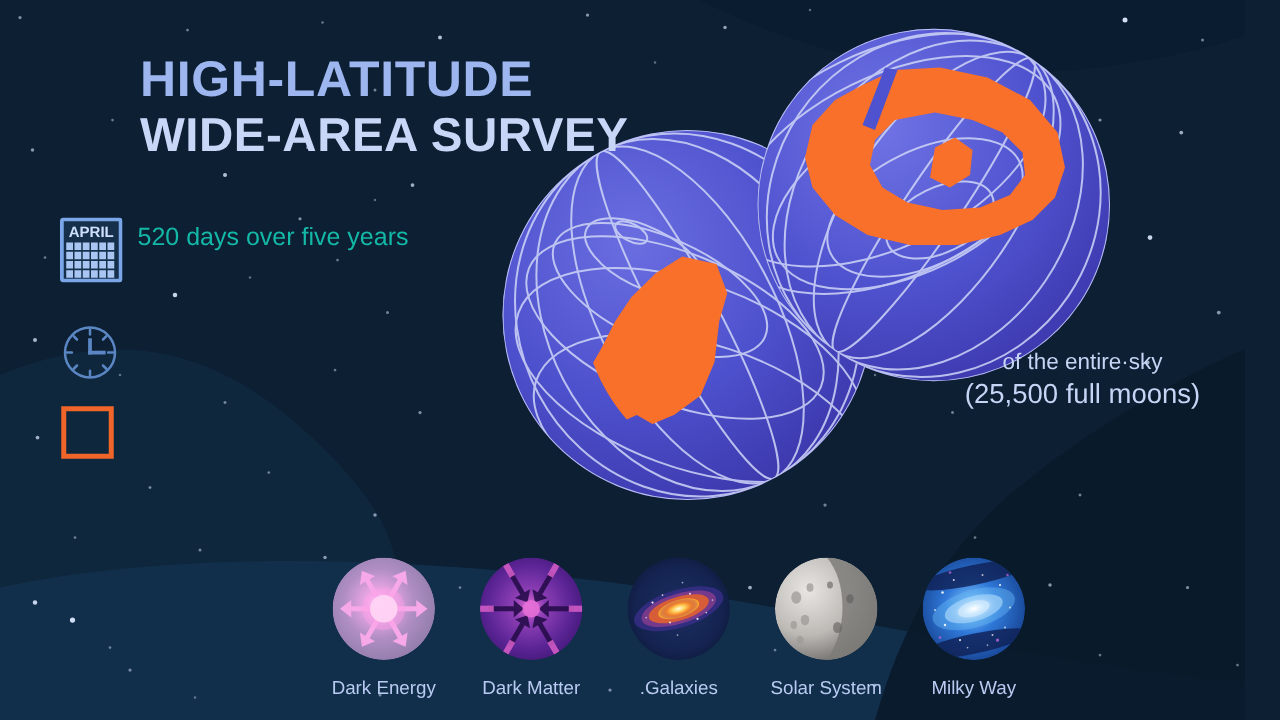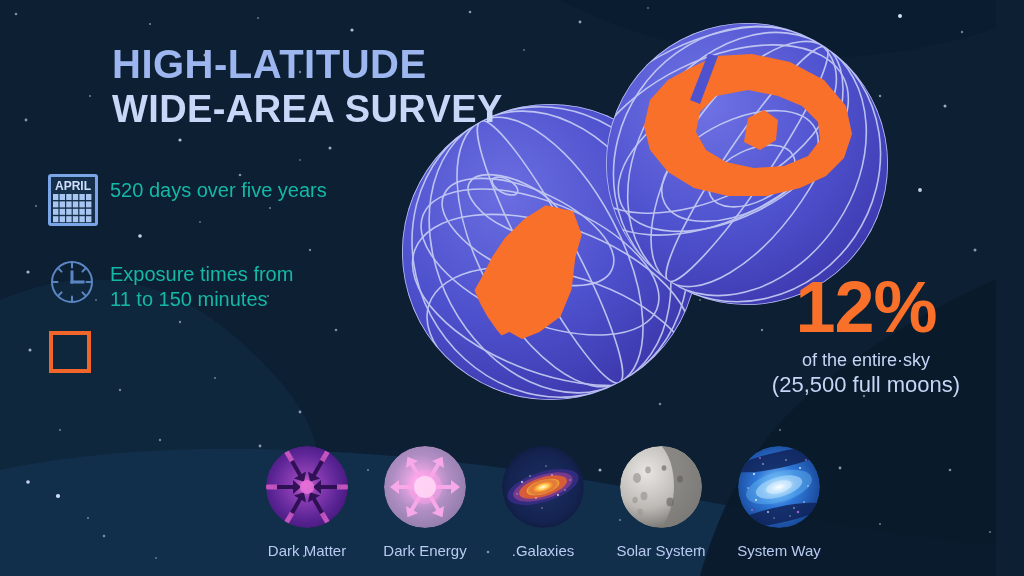--- a/index.html
+++ b/index.html
@@ -307,40 +307,70 @@
               <line x1="34.4" y1="34.4" x2="37" y2="37"></line>
             <line x1="37" y1="11" x2="34.4" y2="13.6"></line>
               <line x1="13.6" y1="34.4" x2="11" y2="37"></line>
           </g>
           <g stroke="#5b86c4" stroke-width="3" stroke-linecap="square" fill="none">
             <line x1="24" y1="24" x2="24" y2="14"></line>
             <line x1="24" y1="24" x2="35" y2="24"></line>
           </g>
         </svg>
       </div>
-      <div class="txt">Exposure times from
-11 to 150 minutes</div>
     </div>
 
     <div class="stat">
       <div class="ico">
         <svg width="44" height="44" viewBox="0 0 44 44">
           <rect x="3" y="3" width="38" height="38" fill="none" stroke="#f0652a" stroke-width="4"></rect>
         </svg>
       </div>
     </div>
   </div>
 
   <div id="pct">
-    <div class="big">12%</div>
     <div class="sub1">of the entire·sky</div>
     <div class="sub2">(25,500 full moons)</div>
   </div>
 
   <div id="iconrow">
+
+    <div class="cat">
+      <div class="orb">
+        <svg width="82" height="82" viewBox="0 0 82 82">
+          <circle cx="41" cy="41" r="41" fill="url(#gDarkEnergy)"></circle>
+          <g clip-path="url(#clipOrb1)" fill="#f7a8e8" stroke="none">
+            <g transform="translate(41,41)">
+              <g>
+                  <path d="M8,-2 L26,-2 L26,-7 L35,0 L26,7 L26,2 L8,2 Z"></path>
+                </g>
+              <g transform="rotate(60)">
+                  <path d="M8,-2 L26,-2 L26,-7 L35,0 L26,7 L26,2 L8,2 Z"></path>
+                </g>
+              <g transform="rotate(120)">
+                  <path d="M8,-2 L26,-2 L26,-7 L35,0 L26,7 L26,2 L8,2 Z"></path>
+                </g>
+              <g transform="rotate(180)">
+                  <path d="M8,-2 L26,-2 L26,-7 L35,0 L26,7 L26,2 L8,2 Z"></path>
+                </g>
+              <g transform="rotate(240)">
+                  <path d="M8,-2 L26,-2 L26,-7 L35,0 L26,7 L26,2 L8,2 Z"></path>
+                </g>
+              <g transform="rotate(300)">
+                  <path d="M8,-2 L26,-2 L26,-7 L35,0 L26,7 L26,2 L8,2 Z"></path>
+                </g>
+            </g>
+            <circle cx="41" cy="41" r="11" fill="#ffffff" opacity=".95"></circle>
+            <circle cx="41" cy="41" r="17" fill="#ff9fe8" opacity=".45"></circle>
+          </g>
+        </svg>
+      </div>
+      <div class="cl">Dark Energy</div>
+    </div>
 
     <div class="cat">
       <div class="orb">
         <svg width="82" height="82" viewBox="0 0 82 82">
           <circle cx="41" cy="41" r="41" fill="url(#gDarkMatter)"></circle>
           <g clip-path="url(#clipOrb1)">
             <g transform="translate(41,41)" fill="#2a0e4e" opacity=".92">
               <g>
                   <path d="M34,-2 L14,-2 L14,-7 L6,0 L14,7 L14,2 L34,2 Z"></path>
                 </g>
@@ -378,53 +408,20 @@
                 </g>
               <g transform="rotate(300)">
                   <rect x="30" y="-2.5" width="12" height="5"></rect>
                 </g>
             </g>
             <circle cx="41" cy="41" r="7" fill="#e770d8" opacity=".85"></circle>
           </g>
         </svg>
       </div>
       <div class="cl">Dark Matter</div>
-    </div>
-
-    <div class="cat">
-      <div class="orb">
-        <svg width="82" height="82" viewBox="0 0 82 82">
-          <circle cx="41" cy="41" r="41" fill="url(#gDarkEnergy)"></circle>
-          <g clip-path="url(#clipOrb1)" fill="#f7a8e8" stroke="none">
-            <g transform="translate(41,41)">
-              <g>
-                  <path d="M8,-2 L26,-2 L26,-7 L35,0 L26,7 L26,2 L8,2 Z"></path>
-                </g>
-              <g transform="rotate(60)">
-                  <path d="M8,-2 L26,-2 L26,-7 L35,0 L26,7 L26,2 L8,2 Z"></path>
-                </g>
-              <g transform="rotate(120)">
-                  <path d="M8,-2 L26,-2 L26,-7 L35,0 L26,7 L26,2 L8,2 Z"></path>
-                </g>
-              <g transform="rotate(180)">
-                  <path d="M8,-2 L26,-2 L26,-7 L35,0 L26,7 L26,2 L8,2 Z"></path>
-                </g>
-              <g transform="rotate(240)">
-                  <path d="M8,-2 L26,-2 L26,-7 L35,0 L26,7 L26,2 L8,2 Z"></path>
-                </g>
-              <g transform="rotate(300)">
-                  <path d="M8,-2 L26,-2 L26,-7 L35,0 L26,7 L26,2 L8,2 Z"></path>
-                </g>
-            </g>
-            <circle cx="41" cy="41" r="11" fill="#ffffff" opacity=".95"></circle>
-            <circle cx="41" cy="41" r="17" fill="#ff9fe8" opacity=".45"></circle>
-          </g>
-        </svg>
-      </div>
-      <div class="cl">Dark Energy</div>
     </div>
 
     <div class="cat">
       <div class="orb">
         <svg width="82" height="82" viewBox="0 0 82 82">
           <circle cx="41" cy="41" r="41" fill="url(#gGalaxies)"></circle>
           <g clip-path="url(#clipOrb1)">
             <ellipse cx="41" cy="41" rx="37" ry="15" transform="rotate(-17 41 41)" fill="#3b2f8c" opacity=".75"></ellipse>
             <ellipse cx="41" cy="41" rx="31" ry="12" transform="rotate(-17 41 41)" fill="#8a3f8f" opacity=".8"></ellipse>
             <ellipse cx="41" cy="41" rx="25" ry="9.5" transform="rotate(-17 41 41)" fill="#e0622f" opacity=".9"></ellipse>
@@ -499,17 +496,17 @@
             </g>
             <g fill="#c46ae0">
               <circle cx="60" cy="66" r="1.3" opacity=".8"></circle>
                 <circle cx="22" cy="12" r="1.1" opacity=".7"></circle>
               <circle cx="68" cy="14" r="1" opacity=".7"></circle>
                 <circle cx="14" cy="64" r="1.1" opacity=".7"></circle>
             </g>
           </g>
         </svg>
       </div>
-      <div class="cl">System Way</div>
+      <div class="cl">Milky Way</div>
     </div>
   </div>
 
 </div>
 
 </body></html>

